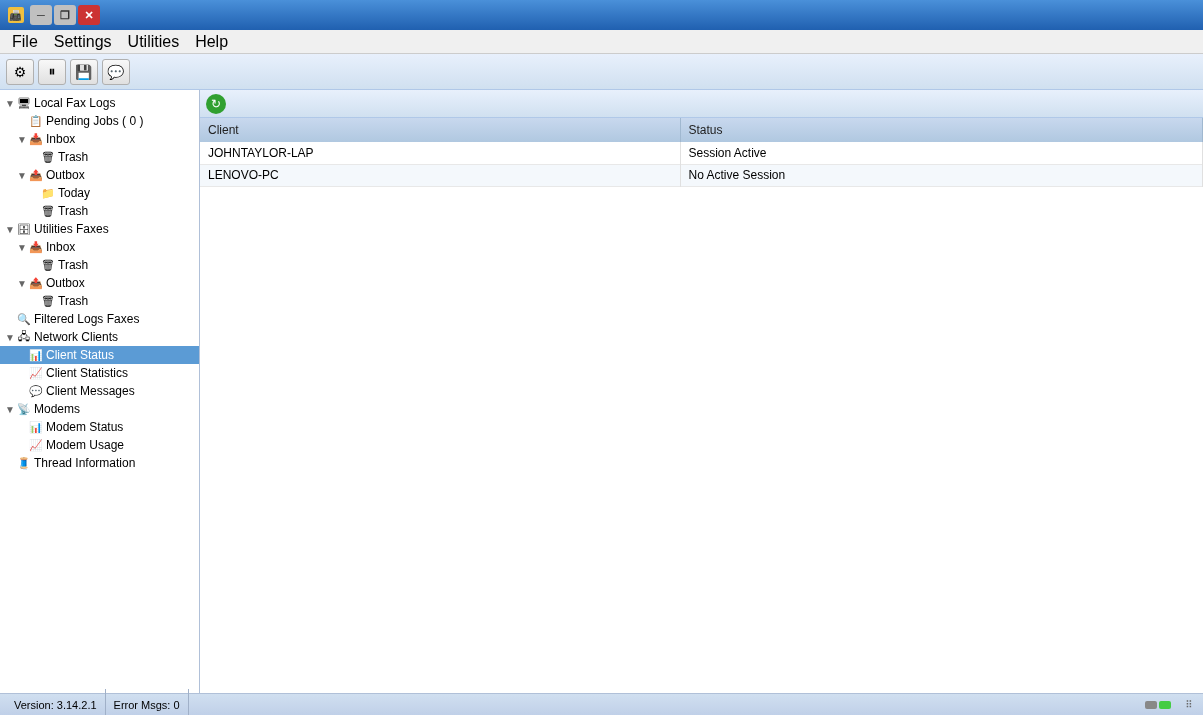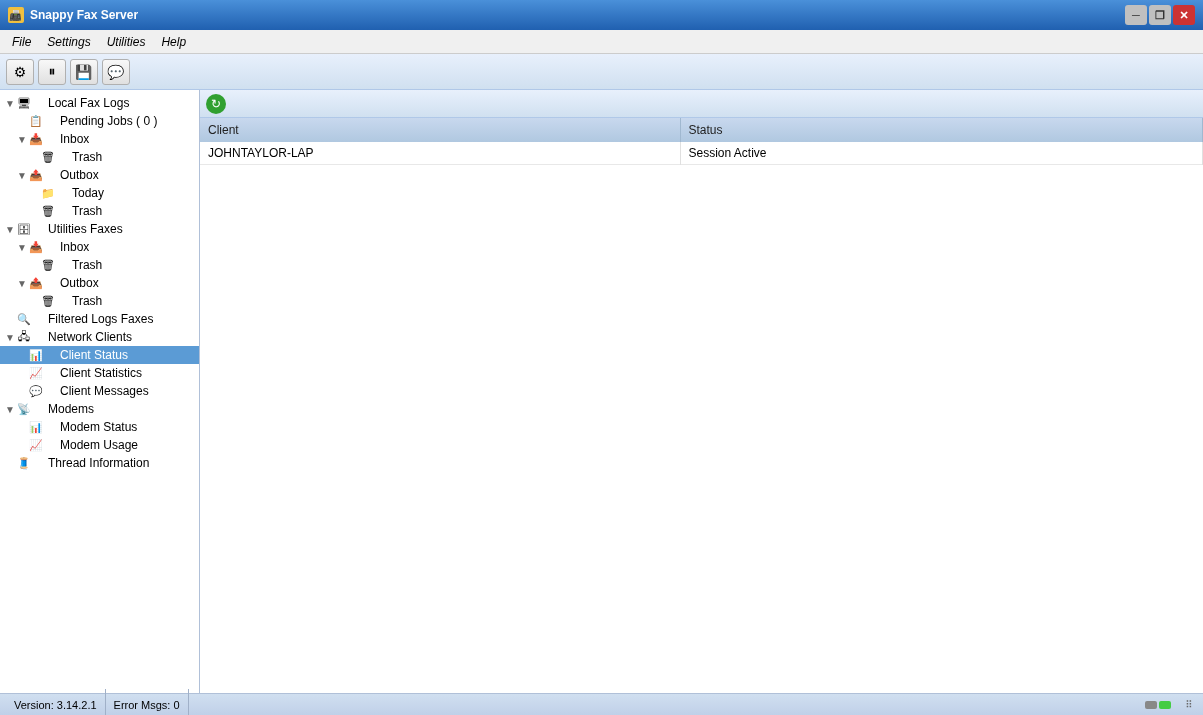--- a/index.html
+++ b/index.html
@@ -57,22 +57,21 @@
       background: #f0f0f0;
       height: 24px;
       display: flex;
       align-items: center;
       padding: 0 4px;
       border-bottom: 1px solid #ccc;
     }
     .menu-item {
       padding: 2px 8px;
       cursor: pointer;
-      font-size: 12px;
-      font-style: italic;
+      font-size: 16px;
     }
 
     
     .toolbar {
       background: linear-gradient(to bottom, #e8f0fc, #d0e0f0);
       height: 36px;
       display: flex;
       align-items: center;
       padding: 0 6px;
       gap: 4px;
@@ -115,21 +114,21 @@
     }
     .tree-item.selected { background: #5b9bd5; color: white; }
     .tree-item .indent { display: inline-block; }
     .tree-icon {
       width: 16px; height: 16px;
       display: inline-flex; align-items: center; justify-content: center;
       font-size: 11px;
       flex-shrink: 0;
     }
     .tree-label {
-      margin-left: 16px;
+      margin-left: 2px;
       font-size: 12px;
     }
     .expand-icon {
       width: 12px; height: 12px;
       display: inline-flex; align-items: center; justify-content: center;
       font-size: 10px;
       color: #666;
       flex-shrink: 0;
     }
 
@@ -226,21 +225,20 @@
       display: flex; align-items: center; justify-content: center;
       font-size: 10px;
       color: #666;
     }
   </style>
 </head>
 <body>
 
 <div class="title-bar">
   <div class="title-bar-icon">📠</div>
-  <span class="title-bar-text">Snappy Fax Server</span>
   <div class="title-bar-buttons">
     <button class="tb-btn minimize">─</button>
     <button class="tb-btn restore">❐</button>
     <button class="tb-btn close">✕</button>
   </div>
 </div>
 
 <div class="menu-bar">
   <span class="menu-item">File</span>
   <span class="menu-item">Settings</span>
@@ -413,20 +411,24 @@
         <tr>
           <th class="col-client">Client</th>
           <th>Status</th>
         </tr>
       </thead>
       <tbody>
         <tr class="table-row">
           <td>JOHNTAYLOR-LAP</td>
           <td>Session Active</td>
         </tr>
+        <tr class="table-row">
+          <td>LENOVO-PC</td>
+          <td>No Active Session</td>
+        </tr>
       </tbody>
     </table>
   </div>
 
 </div>
 
 <div class="status-bar">
   <div class="status-section">
     <span>Version: 3.14.2.1</span>
   </div>

